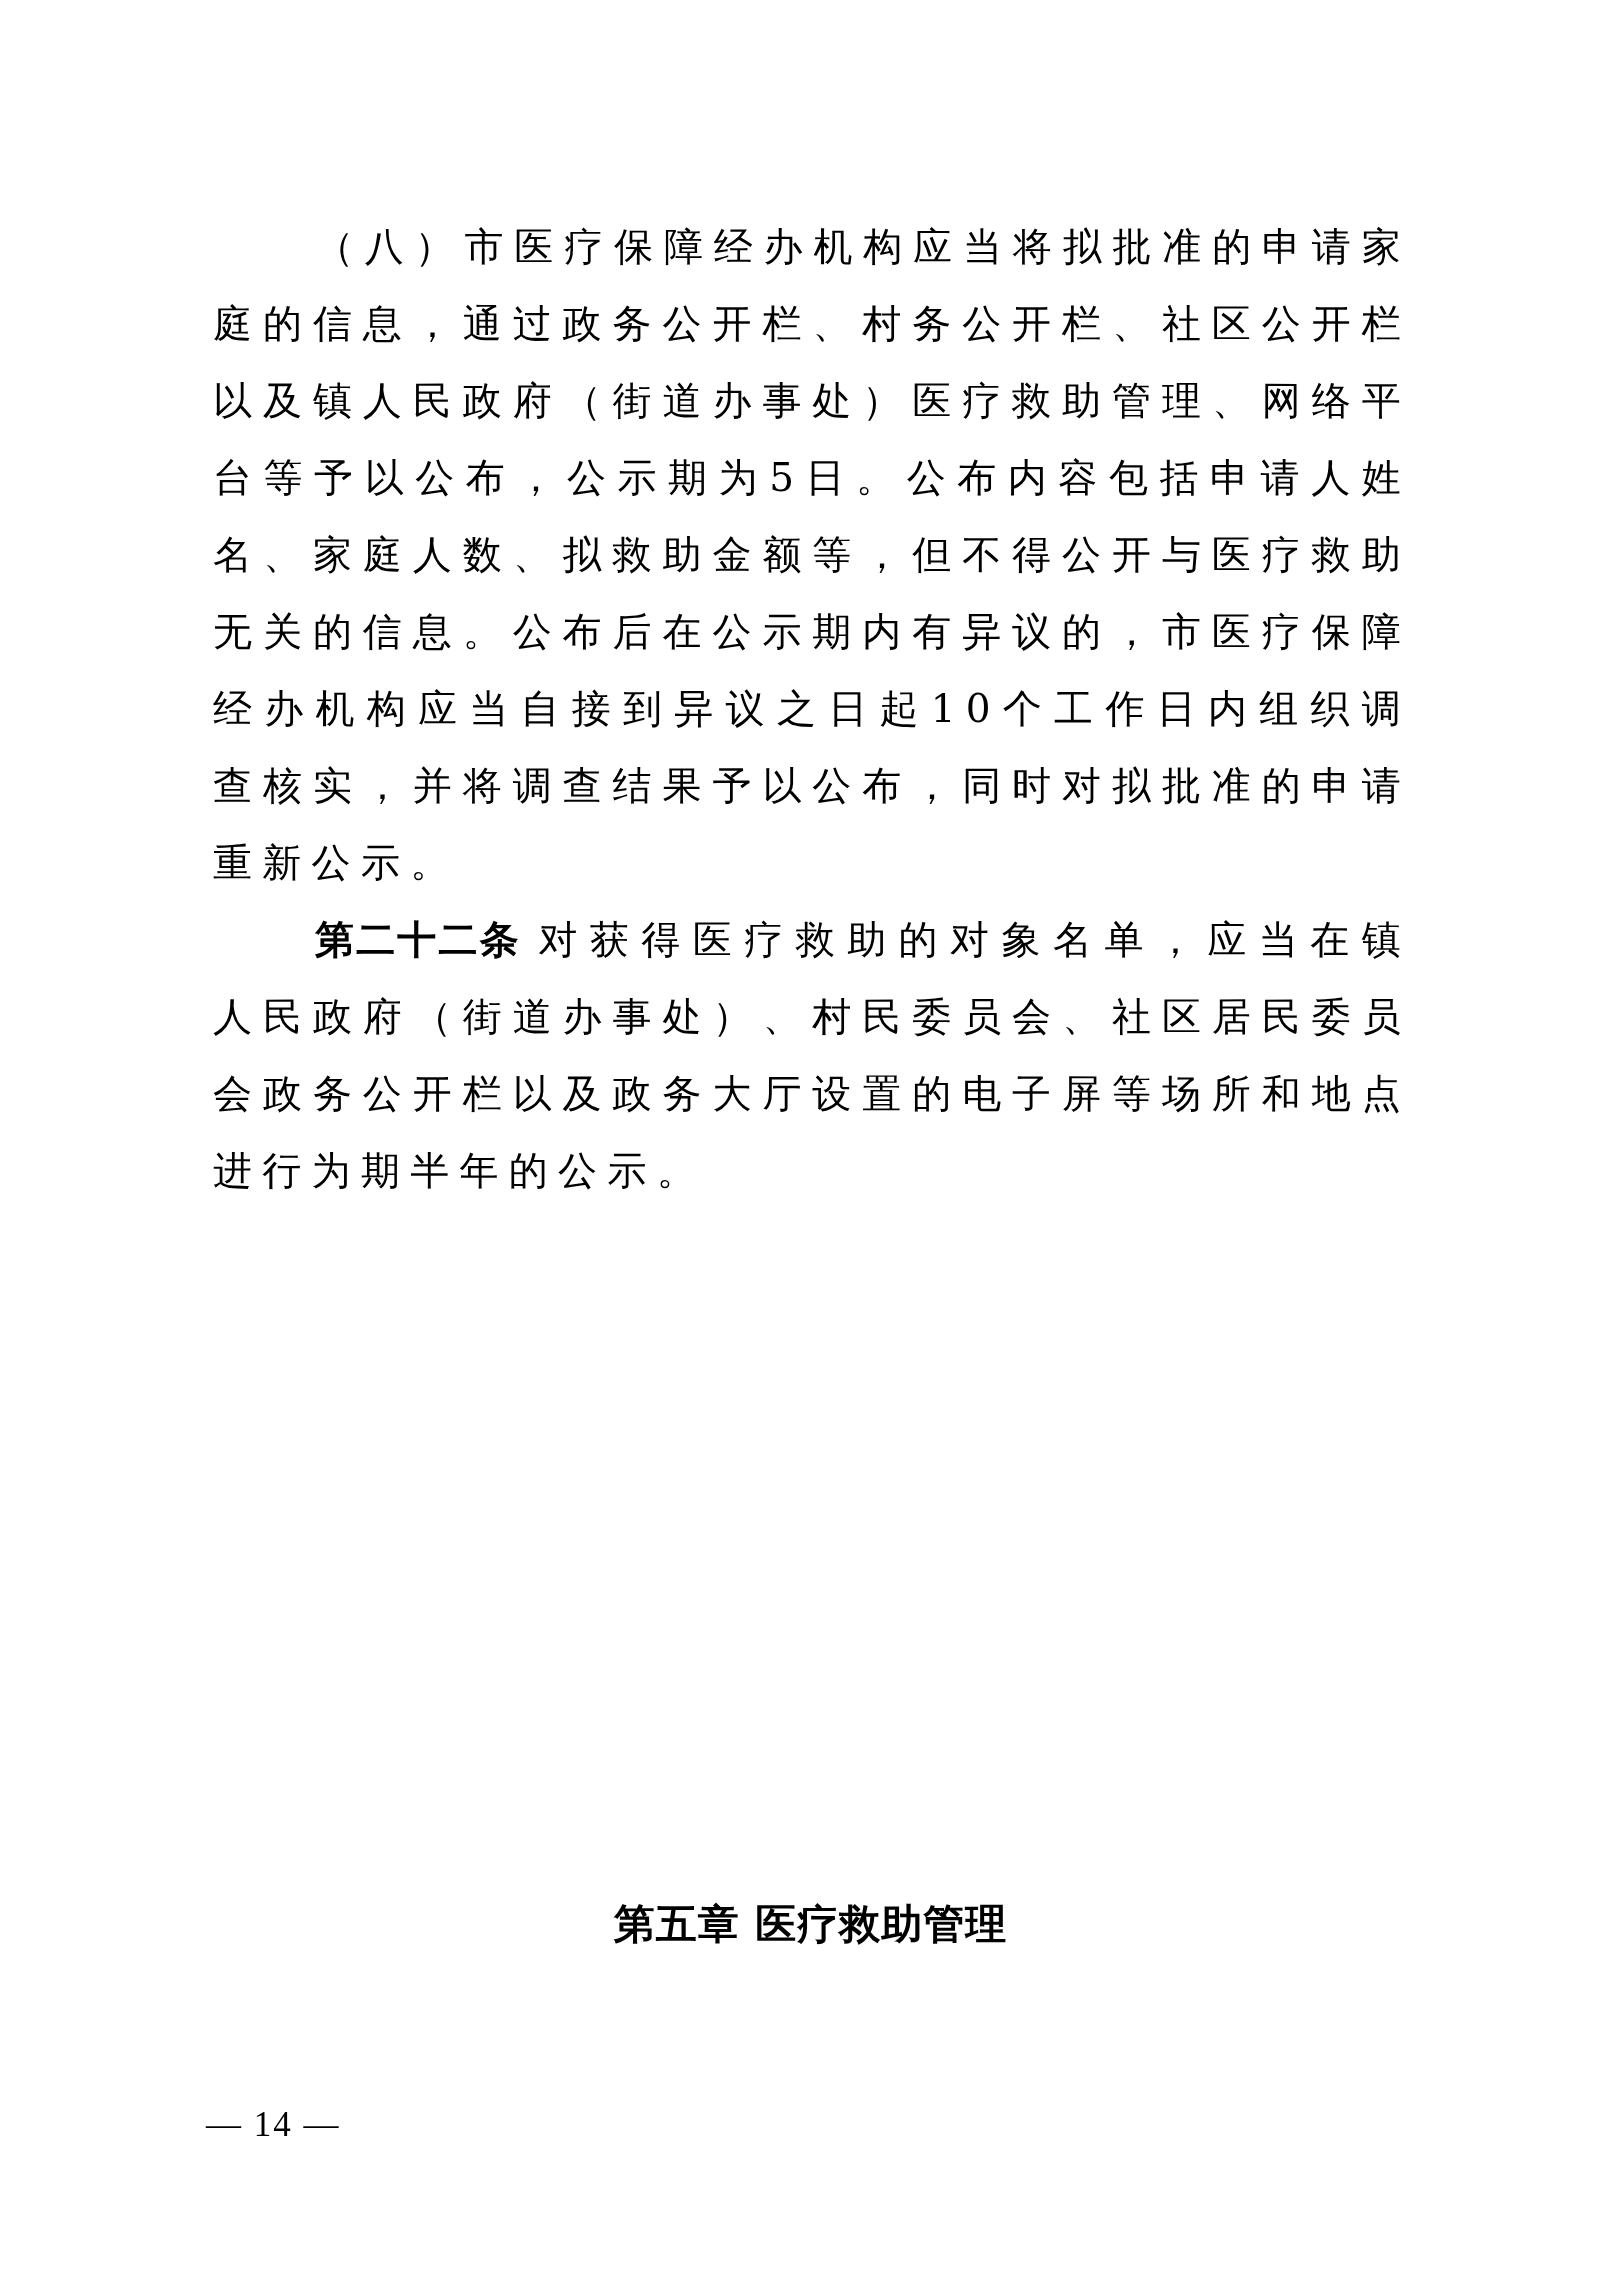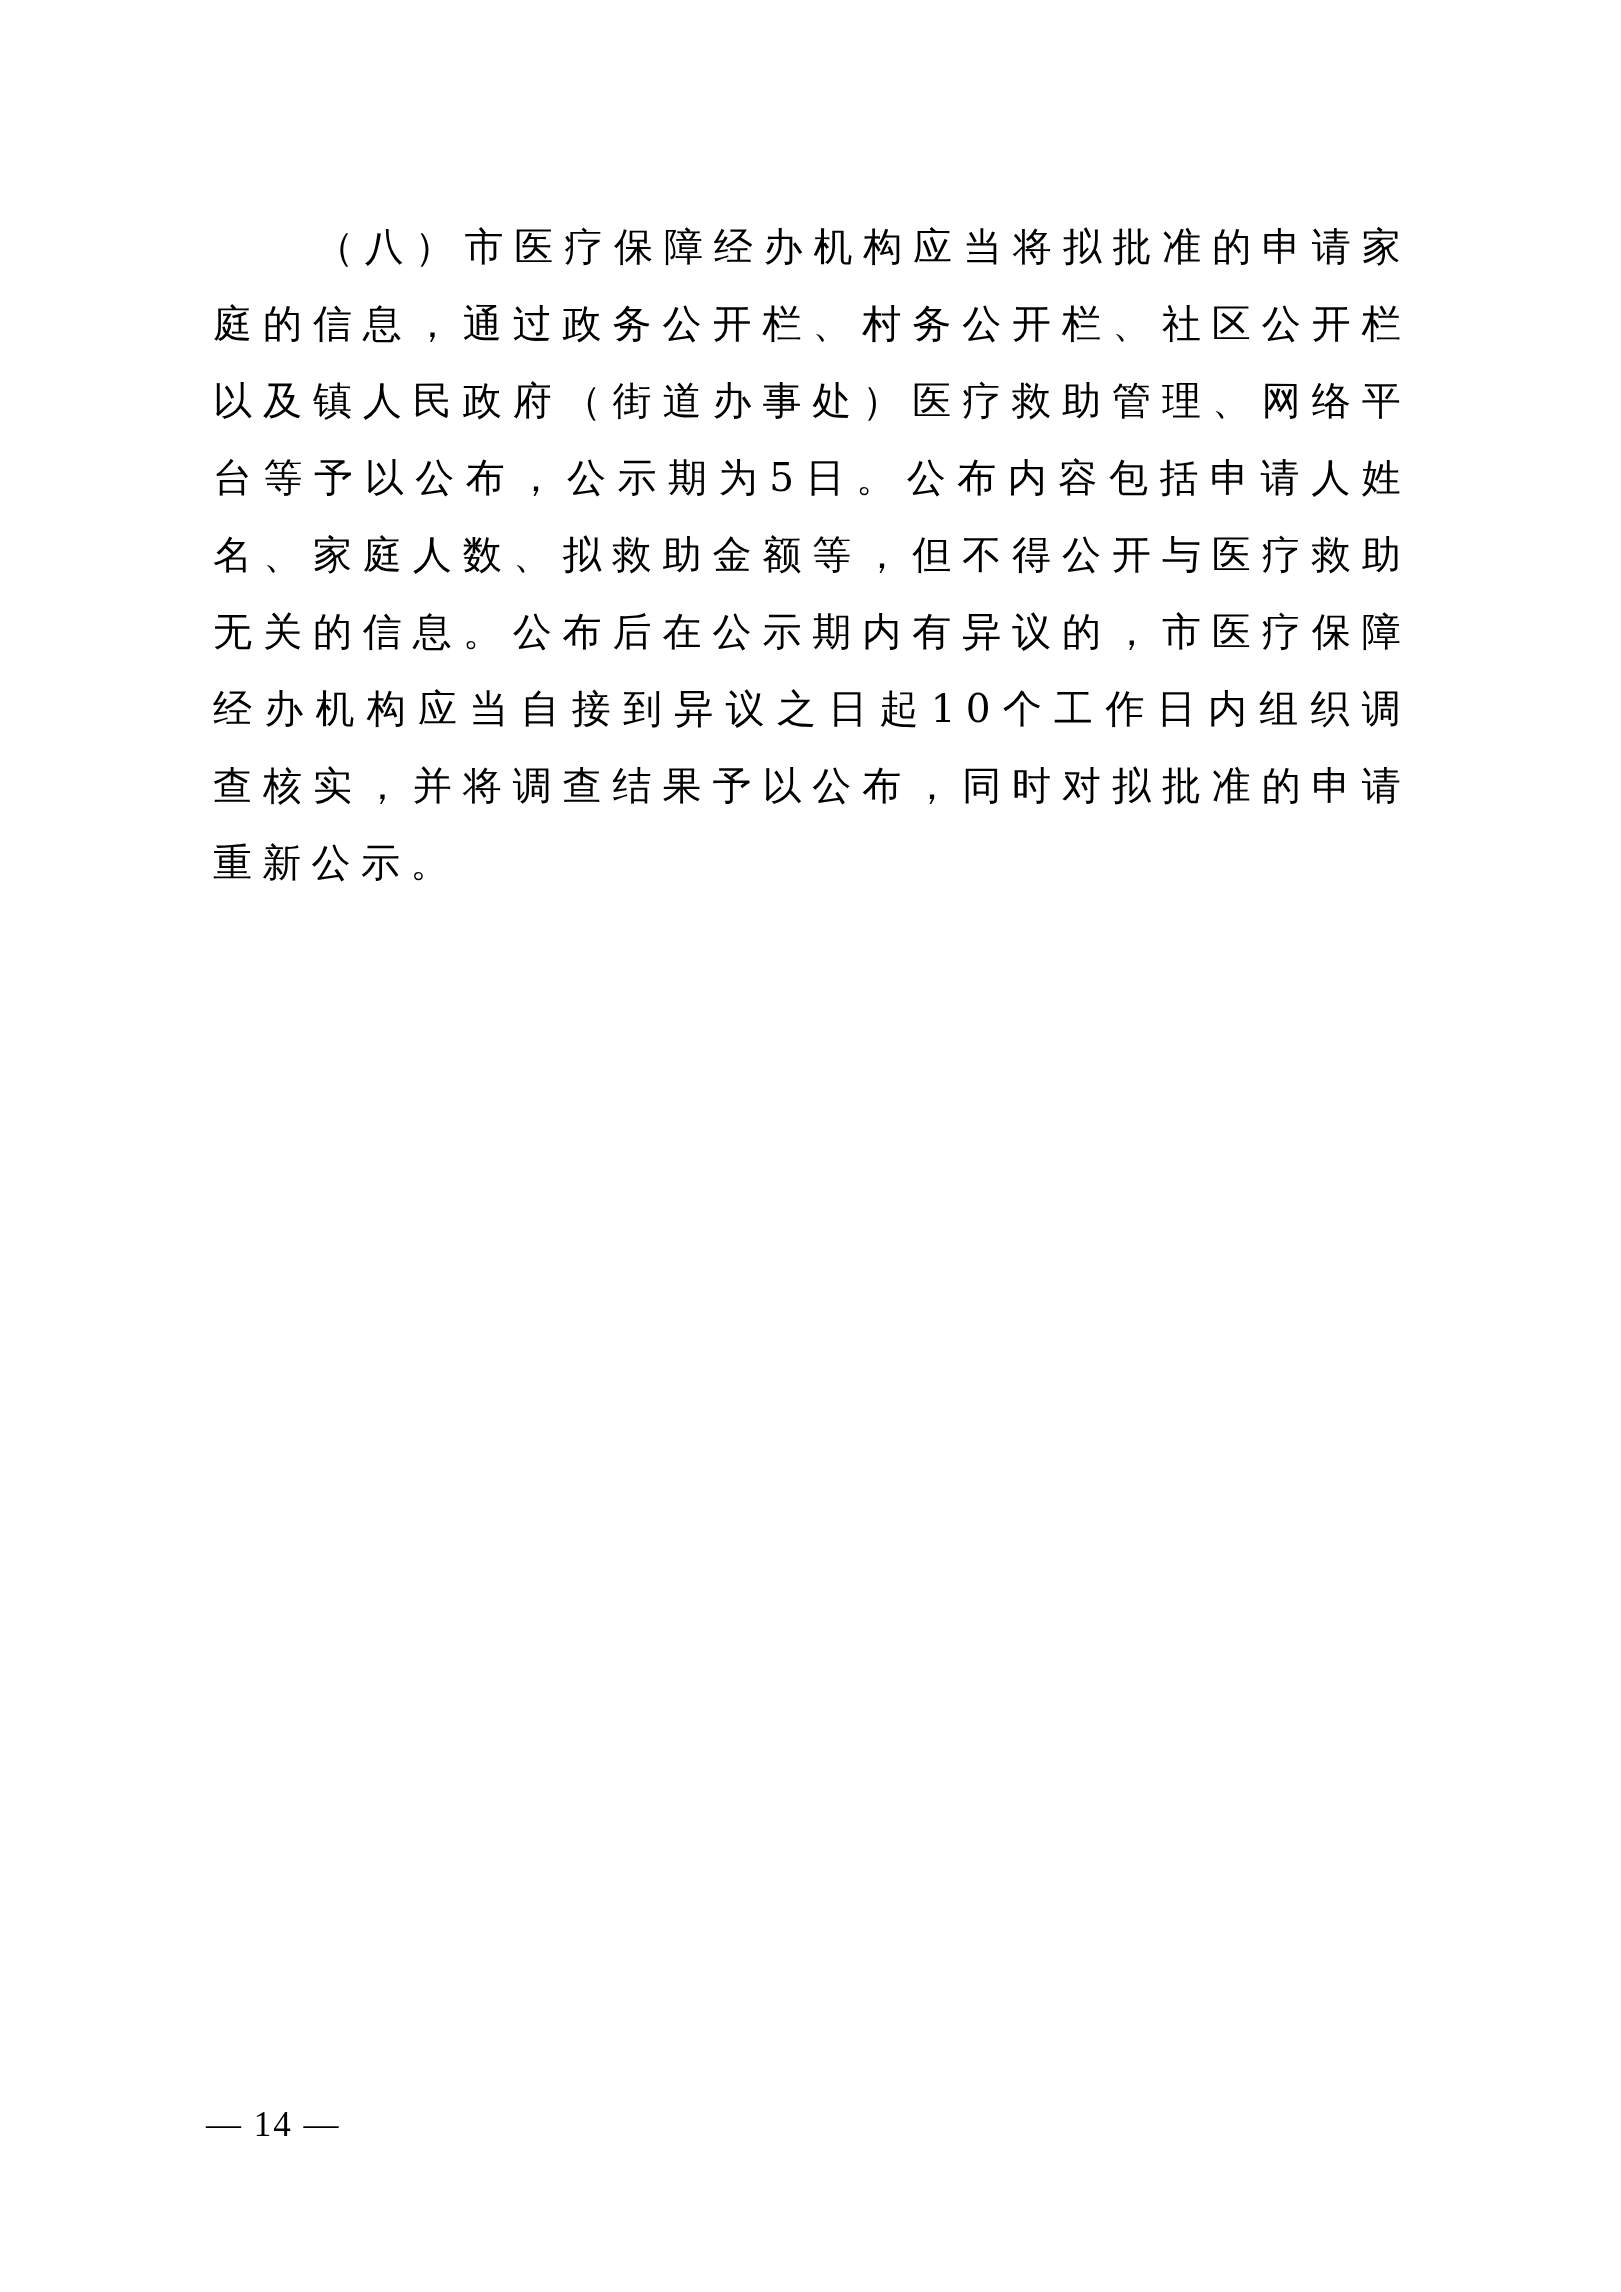--- a/index.html
+++ b/index.html
@@ -33,18 +33,22 @@
   }
 </style>
 </head>
 <body>
 
 <div class="page">
   <div class="body-text">
     <p class="para indent">
       <span>（八）市医疗保障经办机构应当将拟批准的申请家庭的信息，通过政务公开栏、村务公开栏、社区公开栏以及镇人民政府（街道办事处）医疗救助管理、网络平台等予以公布，公示期为5日。公布内容包括申请人姓名、家庭人数、拟救助金额等，但不得公开与医疗救助无关的信息。公布后在公示期内有异议的，市医疗保障经办机构应当自接到异议之日起10个工作日内组织调查核实，并将调查结果予以公布，同时对拟批准的申请重新公示。</span>
     </p>
+    <p class="para indent">
+      <span class="article-label">第二十二条</span><span>对获得医疗救助的对象名单，应当在镇人民政府（街道办事处）、村民委员会、社区居民委员会政务公开栏以及政务大厅设置的电子屏等场所和地点进行为期半年的公示。</span>
+    </p>
   </div>
 
+  <div class="chapter-title">第五章  医疗救助管理</div>
 
   <div class="page-number">— 14 —</div>
 </div>
 
 
 </body></html>

